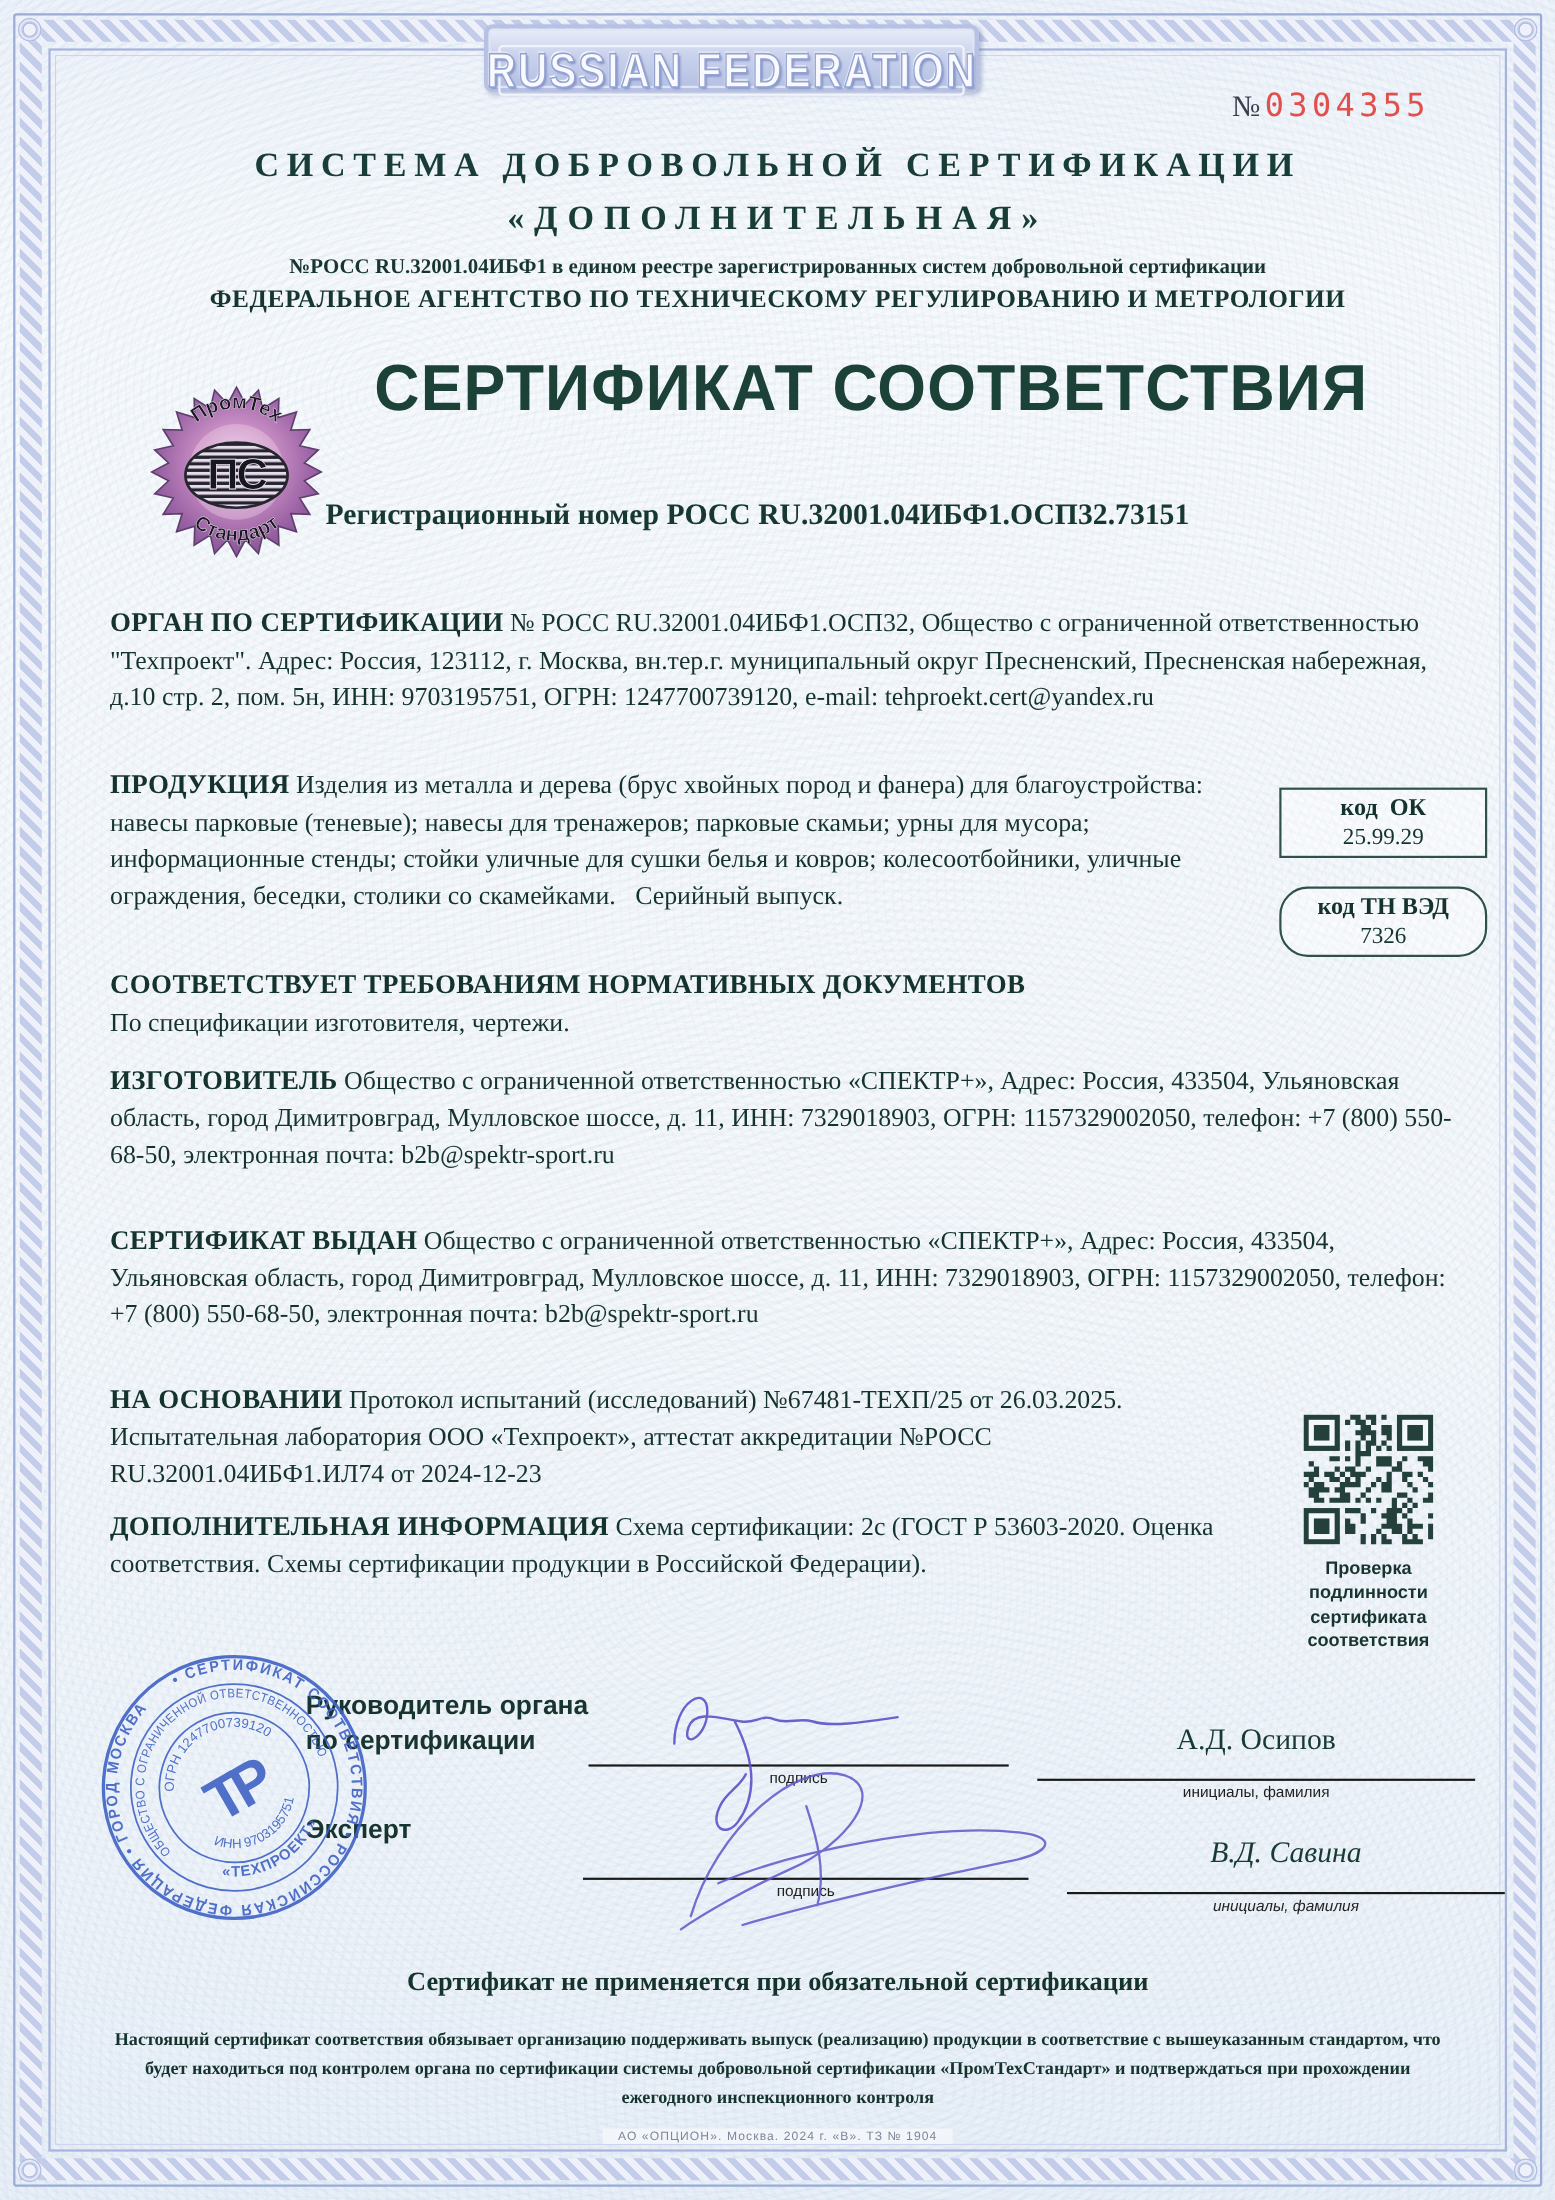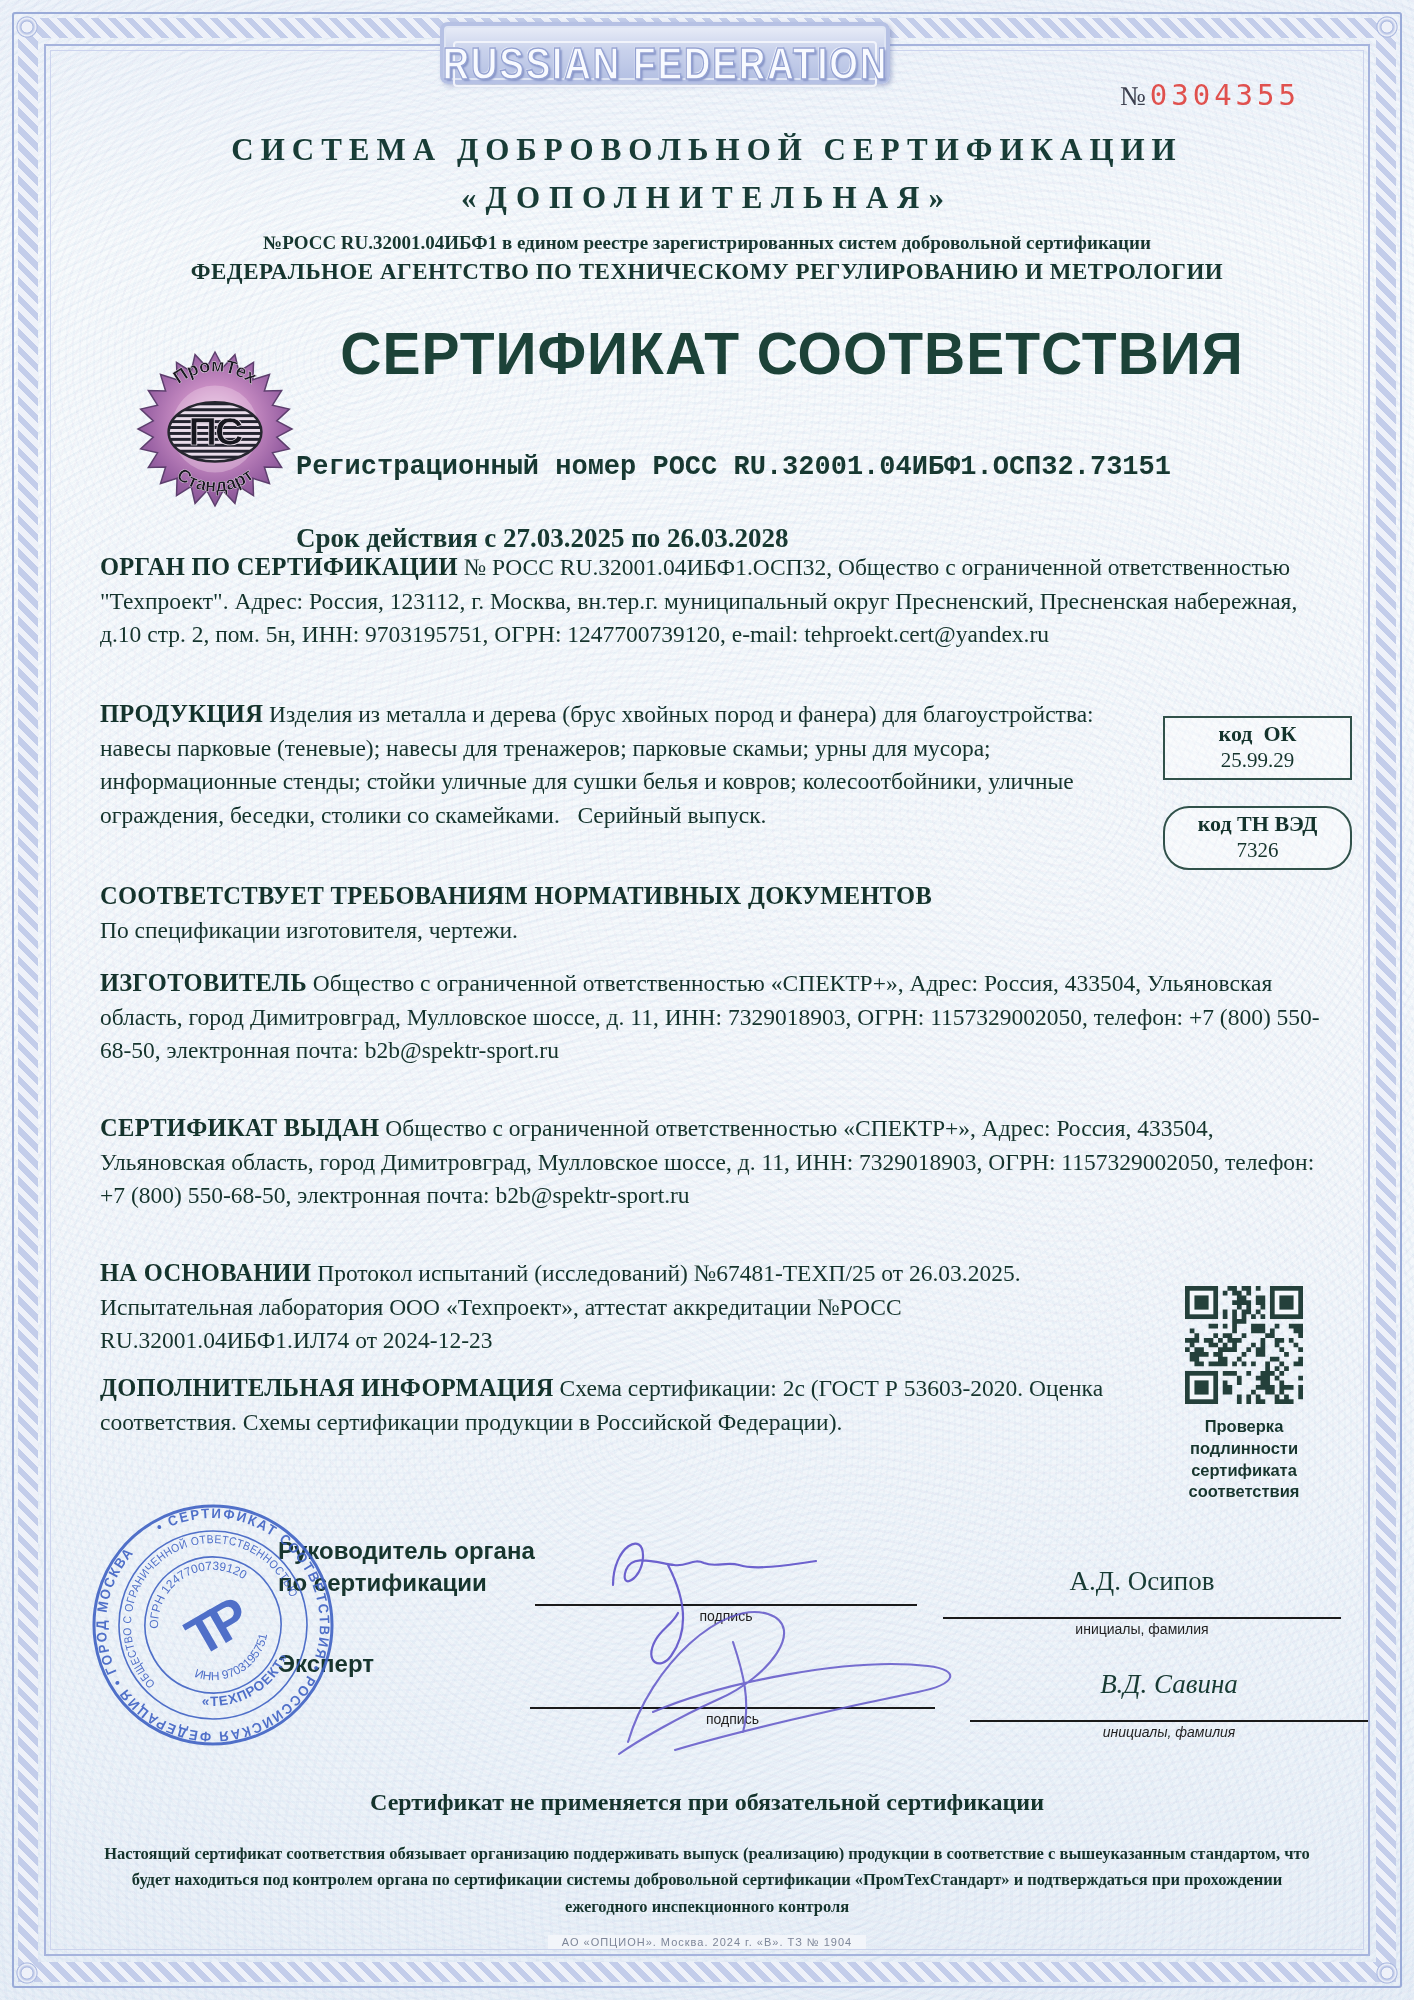--- a/index.html
+++ b/index.html
@@ -59,21 +59,21 @@
   .hdr-sys1 { font-size:31px; font-weight:600; letter-spacing:7px; }
   .hdr-sys2 { font-size:31px; font-weight:600; letter-spacing:9px; margin-top:12px; }
   .hdr-reg  { font-size:19px; font-weight:bold; margin-top:16px; color:#16362f; }
   .hdr-agency { font-size:23px; font-weight:bold; margin-top:5px; letter-spacing:.5px; color:#16362f; }
   .main-title {
     position:absolute; top:320px; left:230px; right:60px; text-align:center;
     font-family:"Liberation Sans", sans-serif; font-weight:bold; font-size:57px;
     letter-spacing:1px; color:#1c4238; transform:scaleY(1.04); white-space:nowrap;
   }
   .reg-lines { position:absolute; top:452px; left:296px; font-weight:bold; color:#173831; }
-  .reg-num  { font-size:27px;font-family:Liberation Mono, monospace; }
+  .reg-num  { font-size:27px; }
   .reg-term { font-size:27px; margin-top:41px; }
   
   .logo { position:absolute; top:350px; left:134px; width:162px; height:158px; }
   
   .sec { position:absolute; left:100px; width:1233px; font-size:23.5px; line-height:1.42; color:#14332c; }
   .sec .lbl { font-weight:bold; font-size:24.5px; letter-spacing:.3px; }
   .sec-organ  { top:550px; }
   .sec-product{ top:697px; width:1055px; }
   .sec-conform{ top:879px; }
   .sec-conform .lbl { display:block; }
@@ -151,21 +151,20 @@
       <div class="hdr-sys1">СИСТЕМА ДОБРОВОЛЬНОЙ СЕРТИФИКАЦИИ</div>
       <div class="hdr-sys2">«ДОПОЛНИТЕЛЬНАЯ»</div>
       <div class="hdr-reg">№РОСС RU.32001.04ИБФ1 в едином реестре зарегистрированных систем добровольной сертификации</div>
       <div class="hdr-agency">ФЕДЕРАЛЬНОЕ АГЕНТСТВО ПО ТЕХНИЧЕСКОМУ РЕГУЛИРОВАНИЮ И МЕТРОЛОГИИ</div>
     </div>
 
     <div class="main-title">СЕРТИФИКАТ СООТВЕТСТВИЯ</div>
 
     <div class="reg-lines">
       <div class="reg-num">Регистрационный номер РОСС RU.32001.04ИБФ1.ОСП32.73151</div>
-      <div class="reg-term">Срок действия с 27.03.2025 по 26.03.2028</div>
     </div>
 
     <svg class="logo" viewBox="-80 -80 160 160">
       <defs>
         <radialGradient id="holo" cx="50%" cy="45%" r="65%">
           <stop offset="0%" stop-color="#efd3ea"></stop>
           <stop offset="35%" stop-color="#c98ec4"></stop>
           <stop offset="70%" stop-color="#9a62a4"></stop>
           <stop offset="100%" stop-color="#6e4680"></stop>
         </radialGradient>

